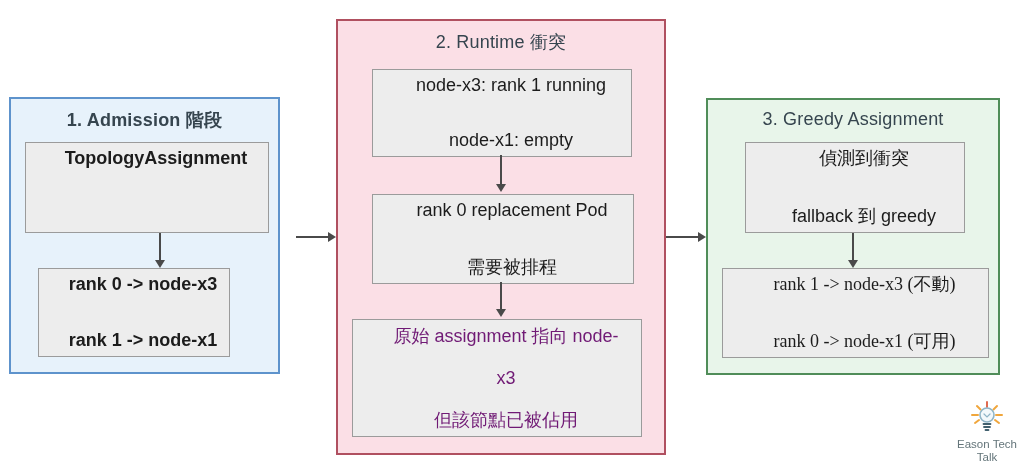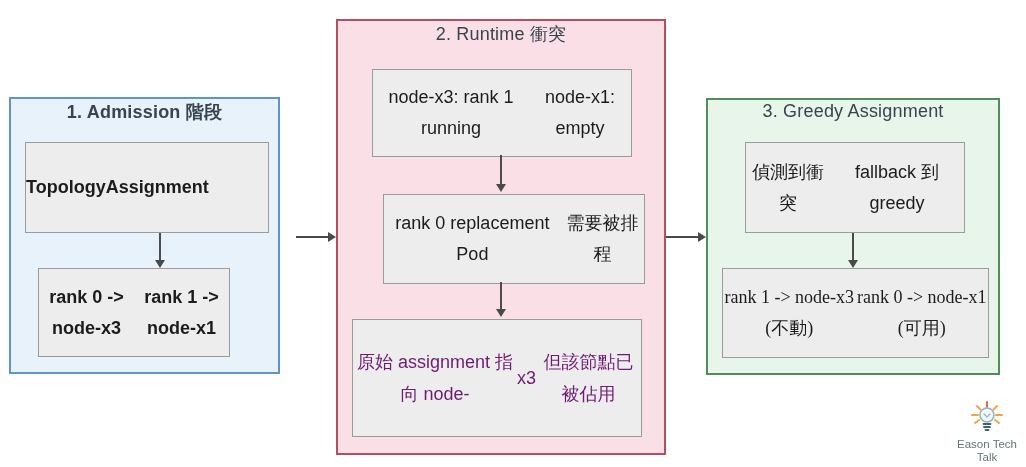--- a/index.html
+++ b/index.html
@@ -13,39 +13,40 @@
     background:#ffffff;
     overflow:hidden;
   }
   .panel{
     position:absolute;
     border:2px solid #888;
     box-sizing:border-box;
     background:#f5f5f5;
   }
   .panel-title{
-    margin-top:1px;
+    margin-top:9px;
     text-align:center;
     font-size:18px;
     color:#36454f;
     letter-spacing:0.2px;
   }
   .node-box{
     position:absolute;
     box-sizing:border-box;
     background:#ededed;
     border:1px solid #9b9b9b;
     display:flex;
-    flex-direction:row;
+    flex-direction:column;
     align-items:center;
     justify-content:space-between;
     text-align:center;
     color:#1c1c1c;
     font-size:18px;
     line-height:1.72;
+    padding-left:18px;
   }
   .arrow-v{
     position:absolute;
     width:2px;
     background:var(--arrow);
   }
   .arrow-v::after{
     content:"";
     position:absolute;
     bottom:-8px;left:-4px;
@@ -92,21 +93,21 @@
       <div>rank 1 -&gt; node-x1</div>
     </div>
   </div>
 
   <div class="panel" style="left: 336px; top: 19px; width: 330px; height: 436px; background: rgb(251, 223, 230); border-color: rgb(176, 80, 96);">
     <div class="panel-title">2. Runtime 衝突</div>
     <div class="node-box" style="left: 34px; top: 48px; width: 260px; height: 88px; background: rgb(237, 237, 237); border-color: rgb(155, 155, 155); color: rgb(28, 28, 28);">
       <div>node-x3: rank 1 running</div>
       <div>node-x1: empty</div>
     </div>
-    <div class="node-box" style="left: 34px; top: 173px; width: 262px; height: 90px; background: rgb(237, 237, 237); border-color: rgb(155, 155, 155); color: rgb(28, 28, 28); margin-left: 11px;">
+    <div class="node-box" style="left: 34px; top: 173px; width: 262px; height: 90px; background: rgb(237, 237, 237); border-color: rgb(155, 155, 155); color: rgb(28, 28, 28);">
       <div>rank 0 replacement Pod</div>
       <div>需要被排程</div>
     </div>
     <div class="node-box" style="left: 14px; top: 298px; width: 290px; height: 118px; line-height: 1.8; background: rgb(237, 237, 237); border-color: rgb(155, 155, 155); color: #701a75;">
       <div>原始 assignment 指向 node-</div>
       <div>x3</div>
       <div>但該節點已被佔用</div>
     </div>
   </div>
 

